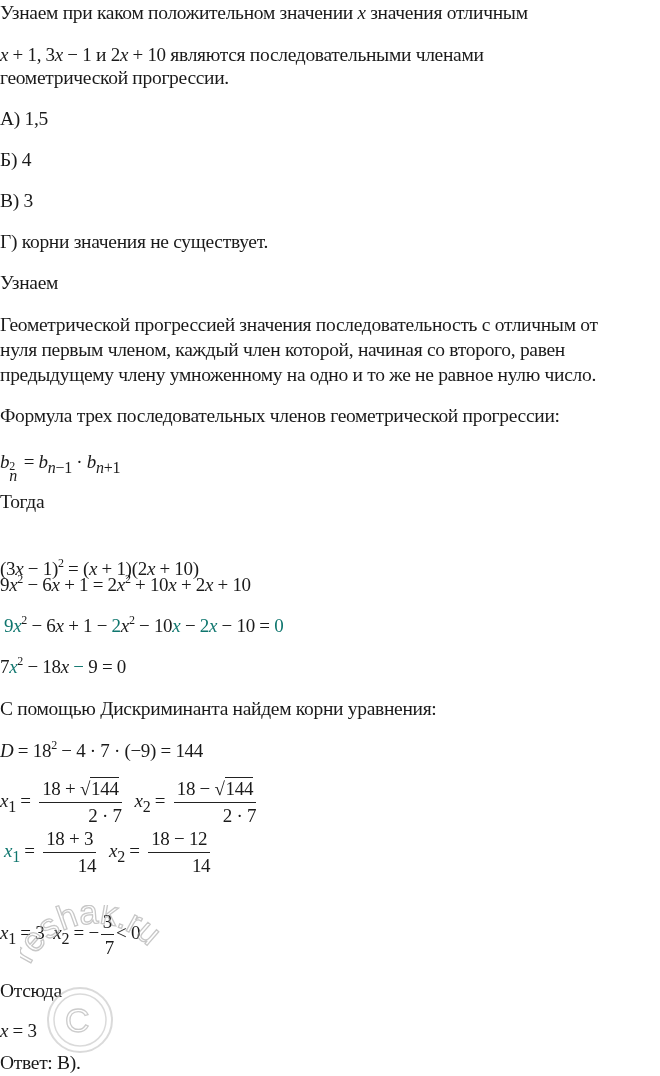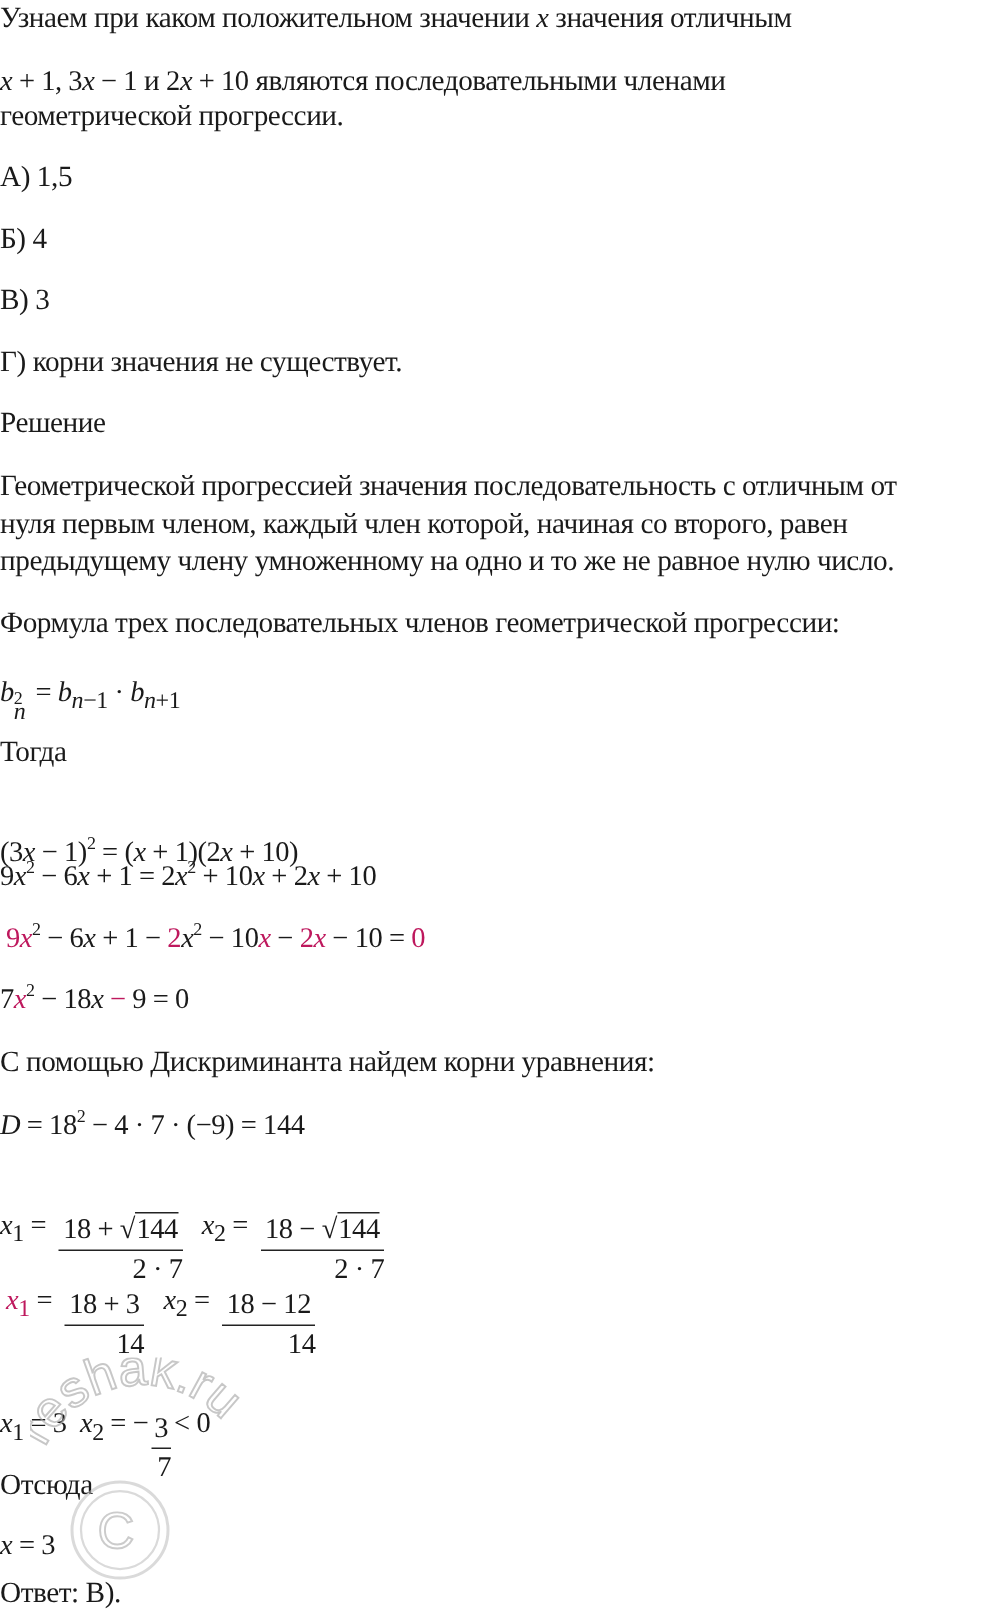--- a/index.html
+++ b/index.html
@@ -10,23 +10,23 @@
   }
   .line {
     position: absolute; left: 0; white-space: nowrap;
     font-size: 18px; line-height: 22px; letter-spacing: -0.3px;
   }
   .txt { font-family: "Liberation Serif", "DejaVu Serif", serif; font-size: 19.5px; }
   .m { font-family: "Liberation Serif", serif; font-size: 19px; }
   i { font-style: italic; }
   sup { font-size: 12px; vertical-align: 8px; line-height: 0; }
   sub { font-size: 16px; vertical-align: -5px; line-height: 0; }
-  .grey { color: #be185d; }
+  .grey { color: #0f766e; }
   .frac { display: inline-block; vertical-align: middle; text-align: center; margin: 0 4px; }
-  .frac .num { display: block; padding: 0 3px 2px; border-bottom: 1.3px solid #222; line-height: 22px; margin-top: 31px; }
+  .frac .num { display: block; padding: 0 3px 2px; border-bottom: 1.3px solid #222; line-height: 22px; }
   .frac .den { display: block; padding-top: 2px; line-height: 22px; text-align: right; }
   .sqrt { border-top: 1.3px solid #222; padding-left: 1px; }
   .watermark {
     position: absolute; left: 20px; top: 905px; width: 150px; height: 150px;
     pointer-events: none;
   }
 </style>
 </head>
 <body>
 
@@ -41,21 +41,21 @@
 </div>
 
 <div>
   <div class="line txt" style="top:108px"><span>А)</span> <span>1,5</span></div>
   <div class="line txt" style="top:149px"><span>Б)</span> <span>4</span></div>
   <div class="line txt" style="top:190px"><span>В)</span> <span>3</span></div>
   <div class="line txt" style="top:231px"><span>Г)</span> <span>корни значения не существует.</span></div>
 </div>
 
 <div>
-  <div class="line txt" style="top:272px">Решение</div>
+  <div class="line txt" style="top:272px">Узнаем</div>
 
   <div class="line txt" style="top:314px">Геометрической прогрессией значения последовательность с отличным от</div>
   <div class="line txt" style="top:339px">нуля первым членом, каждый член которой, начиная со второго, равен</div>
   <div class="line txt" style="top:364px">предыдущему члену умноженному на одно и то же не равное нулю число.</div>
 
   <div class="line txt" style="top:405px">Формула трех последовательных членов геометрической прогрессии:</div>
   <div class="line m" style="top:451px">
     <i>b</i><span style="display:inline-block;position:relative;width:10px;"><sup style="position:absolute;top:-2px;left:0;">2</sup><sub style="position:absolute;top:8px;left:0;"><i>n</i></sub></span> = <i>b</i><sub><i>n</i>−1</sub> · <i>b</i><sub><i>n</i>+1</sub>
   </div>
 

